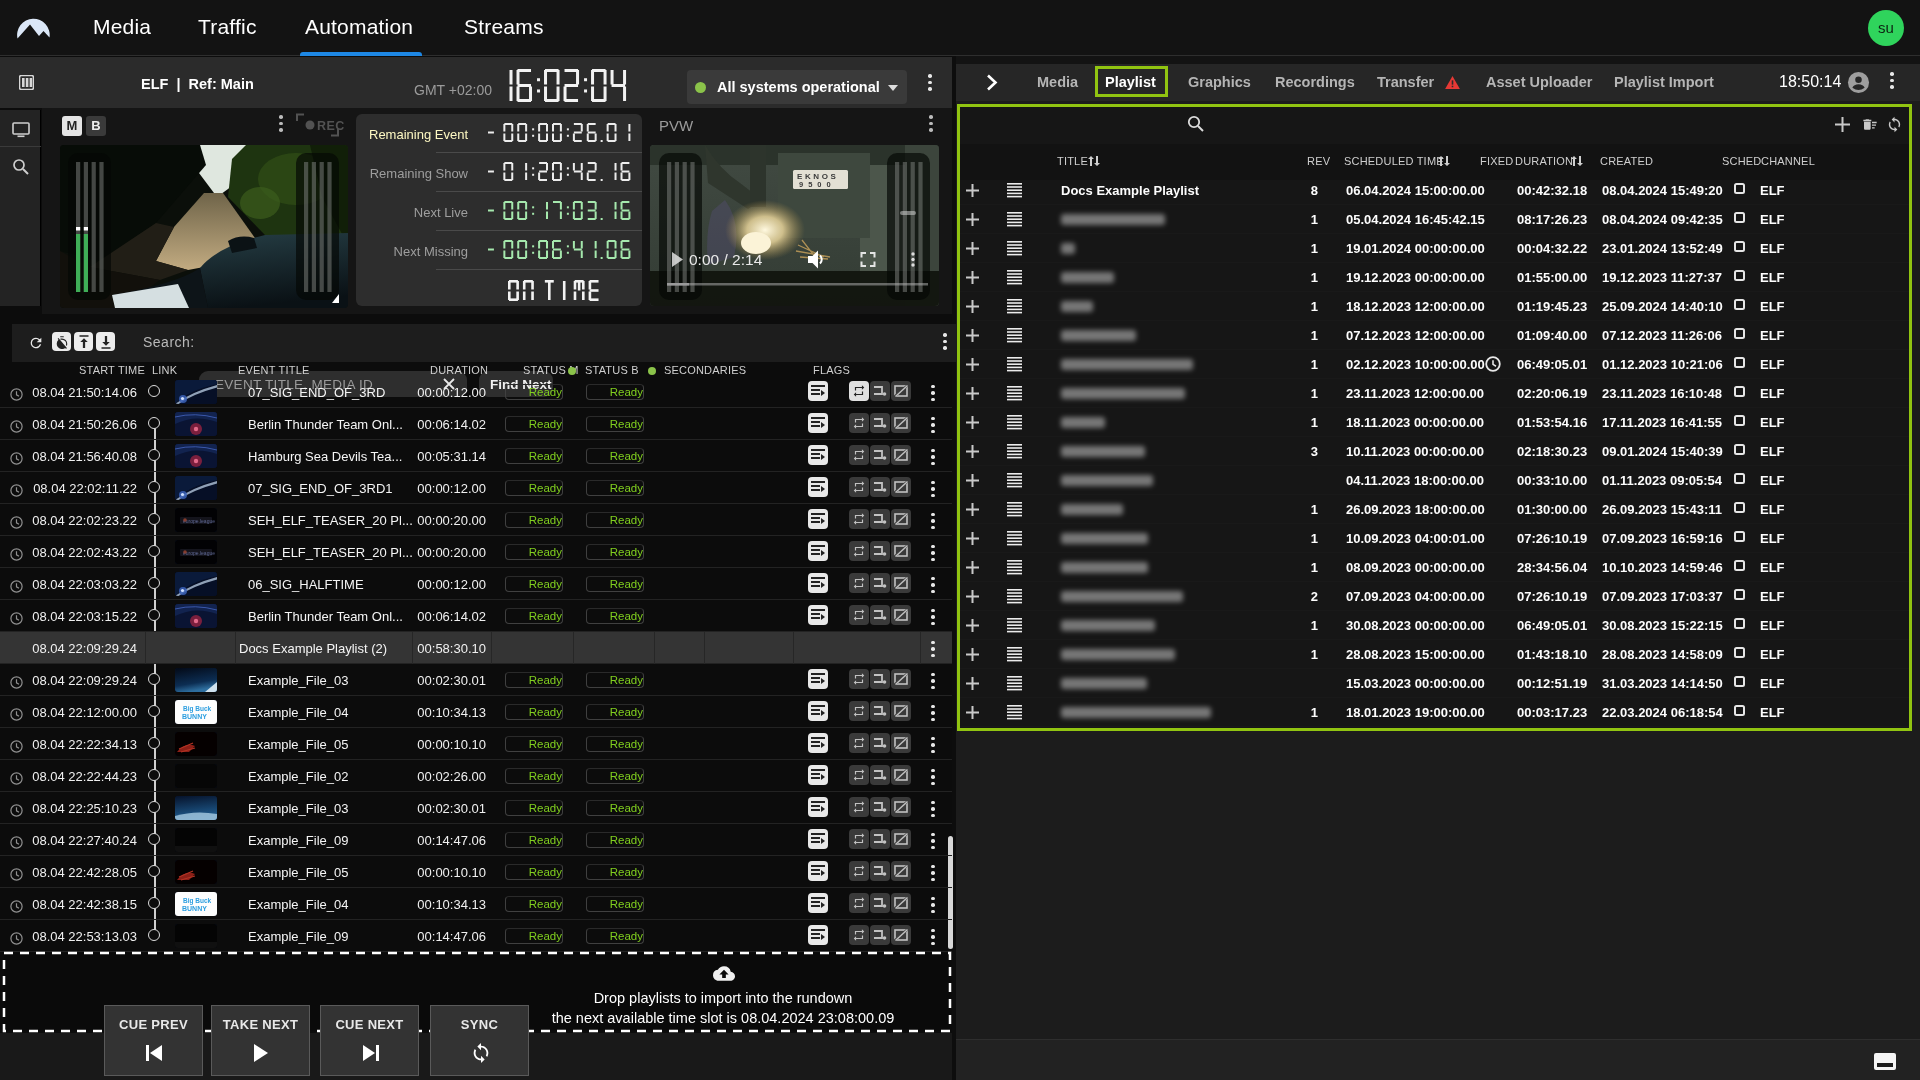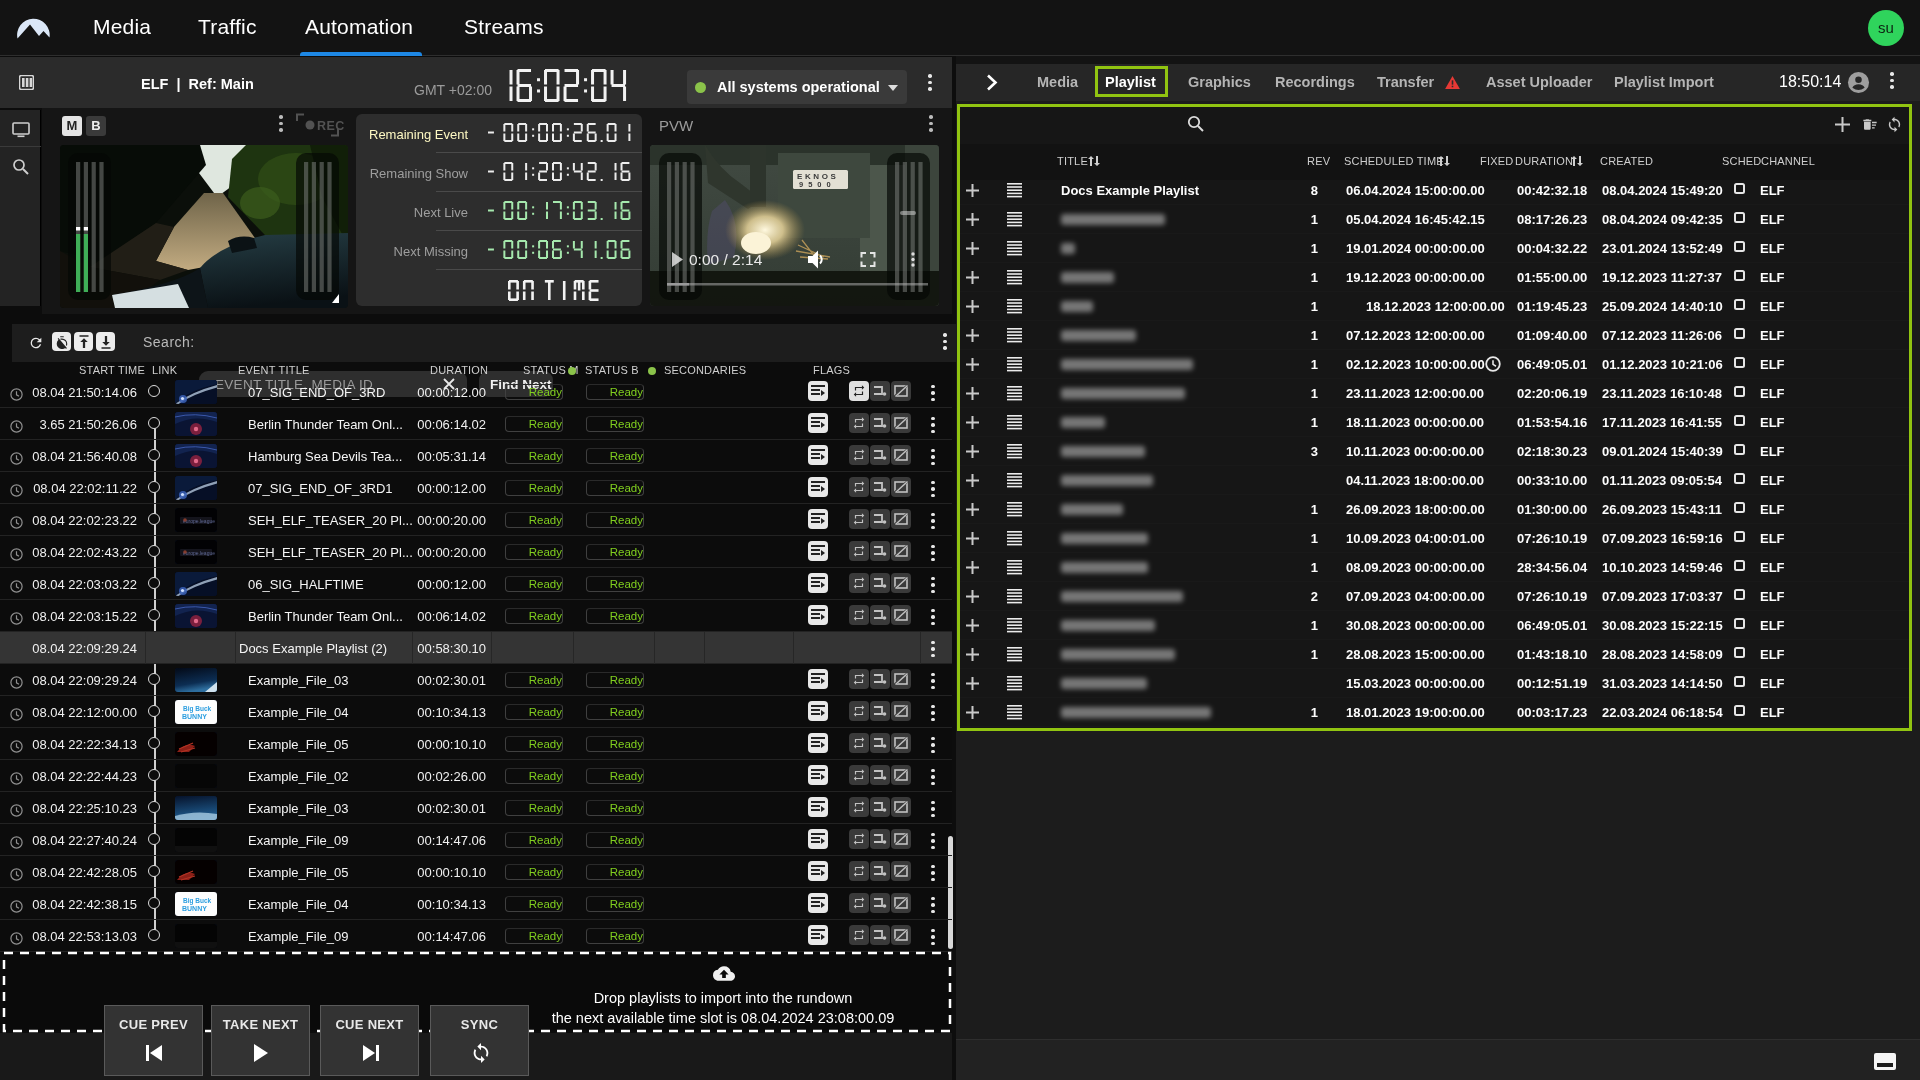--- a/index.html
+++ b/index.html
@@ -604,21 +604,21 @@
             <i></i>
             <i></i>
             <i></i>
           </div>
         </div>
         <div class="rrow" style="top:351.5px">
           <svg style="position:absolute;left:10px;top:12px" width="13" height="13" viewBox="0 0 13 13">
             <circle cx="6.5" cy="6.5" r="5.6" fill="none" stroke="#909090" stroke-width="1.2"></circle>
             <path d="M6.5 3.2 V6.8 L9 8.2" fill="none" stroke="#909090" stroke-width="1.2"></path>
           </svg>
-          <div class="rtime">3.65 21:50:26.06</div>
+          <div class="rtime">08.04 21:50:26.06</div>
           <div class="linkc" style="background:#0c0c0c"></div>
           <div class="thumb"><svg width="42" height="24">
               <rect width="42" height="24" fill="#0a1433"></rect>
               <path d="M0 0 H42 V10 Q20 2 0 12 Z" fill="#12234f"></path>
               <circle cx="21" cy="17" r="6" fill="#8e2140" opacity="0.85"></circle>
               <circle cx="21" cy="17" r="2.2" fill="#e26a8a"></circle>
               <path d="M0 5 Q20 0 42 6" stroke="#4d6fd0" stroke-width="1" fill="none" opacity="0.7"></path>
             </svg></div>
           <div class="rtitle">Berlin Thunder Team Onl...</div>
           <div class="rdur">00:06:14.02</div>
@@ -1662,21 +1662,21 @@
               <g fill="#ececec">
                 <rect width="15" height="1.6"></rect>
                 <rect y="3.2" width="15" height="1.6"></rect>
                 <rect y="6.4" width="15" height="1.6"></rect>
                 <rect y="9.6" width="15" height="1.6"></rect>
                 <rect y="12.8" width="15" height="1.6"></rect>
               </g>
             </svg>
             <div class="blurbar" style="left:101px;width:32px"></div>
             <div class="ptxt" style="left:336px;width:22px;text-align:right">1</div>
-            <div class="ptxt" style="left:406px">18.12.2023 12:00:00.00</div>
+            <div class="ptxt" style="left:386px">18.12.2023 12:00:00.00</div>
             <div class="ptxt" style="left:557px">01:19:45.23</div>
             <div class="ptxt" style="left:642px">25.09.2024 14:40:10</div>
             <div class="pcheck"></div>
             <div class="ptxt" style="left:800px">ELF</div>
           </div>
           <div class="prow" style="top:145px">
             <svg class="abs" style="left:6px;top:8px" width="13" height="13" viewBox="0 0 13 13">
               <path stroke="#c9c9c9" stroke-width="2" d="M6.5 0 V13 M0 6.5 H13"></path>
             </svg>
             <svg class="abs" style="left:47px;top:7px" width="15" height="15" viewBox="0 0 15 15">

